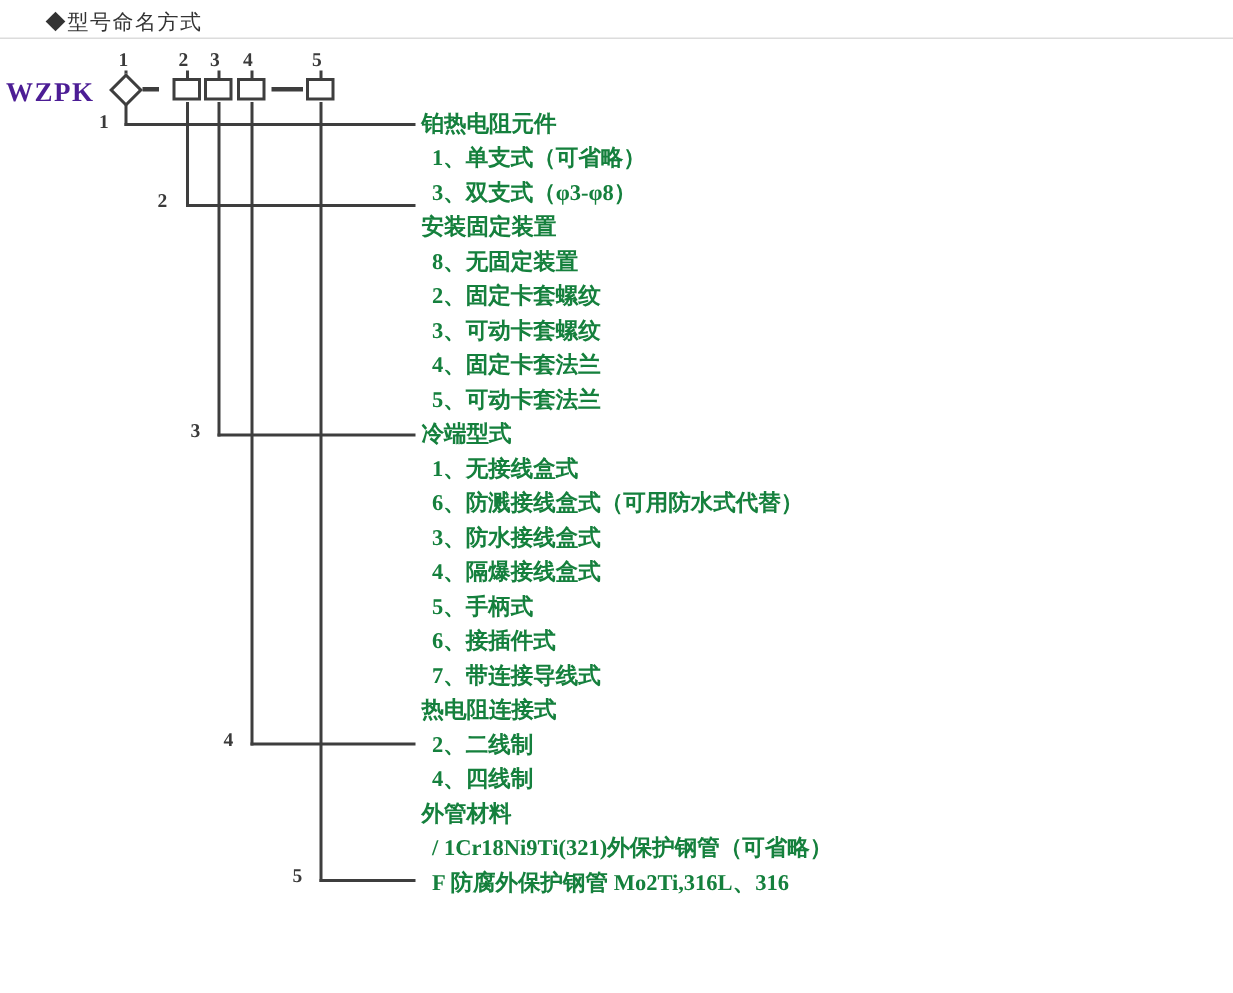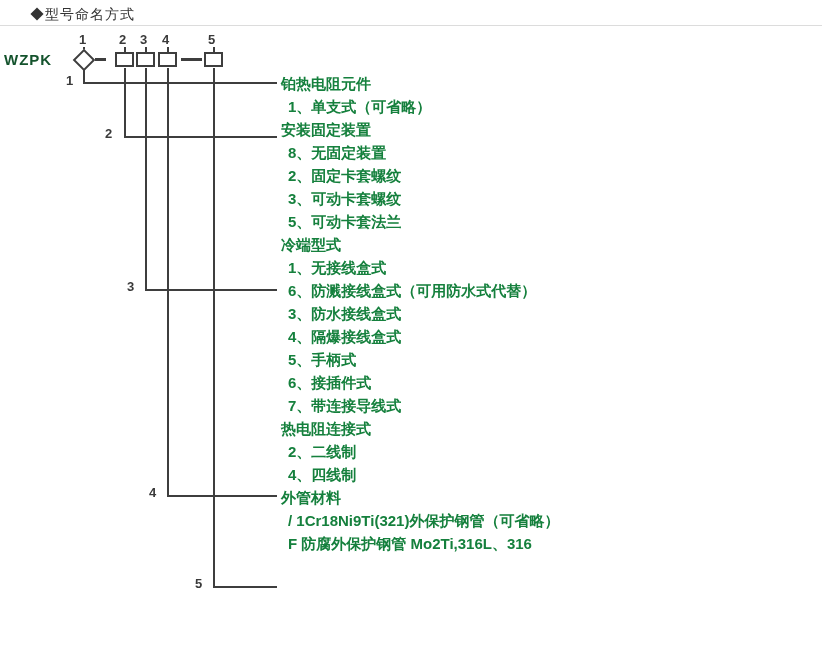--- a/index.html
+++ b/index.html
@@ -1,37 +1,37 @@
 <!DOCTYPE html>
 <html><head>
 <meta charset="utf-8">
 <style>
   html,body{margin:0;padding:0;background:#ffffff;}
   .page{
     position:relative;
     width:822px;height:662px;
     background:#ffffff;
-    font-family:Liberation Sans, sans-serif;
+    font-family:Liberation Serif, serif;
     color:#2b2b2b;
     overflow:hidden;
   }
   
   .section-header{
     position:absolute;left:30px;top:6px;
     font-size:14px;color:#333333;letter-spacing:1px;
     white-space:nowrap;
   }
   .header-rule{
     position:absolute;left:0;top:25px;width:822px;height:1px;
     background:#dcdcdc;
   }
   
   .model-prefix{
     position:absolute;left:4px;top:51px;
-    font-size:15px;color:#14532d;letter-spacing:1px;font-weight:600;
+    font-size:18px;color:#4c1d95;letter-spacing:1px;font-weight:600;
     white-space:nowrap;
   }
   .marker{
     position:absolute;top:33px;
     font-size:13px;font-weight:bold;color:#3a3a3a;line-height:13px;
   }
   .tick{position:absolute;top:47px;width:2px;height:5px;background:#3e3e3e;}
   .shape-box{
     position:absolute;top:52px;width:15px;height:11px;
     border:2px solid #3e3e3e;background:#ffffff;
@@ -106,24 +106,26 @@
 
   <span class="corner-label" style="left:66px;top:74px;">1</span>
   <span class="corner-label" style="left:105px;top:127px;">2</span>
   <span class="corner-label" style="left:127px;top:280px;">3</span>
   <span class="corner-label" style="left:149px;top:486px;">4</span>
   <span class="corner-label" style="left:195px;top:577px;">5</span>
 
   <div class="labels">
       <div class="row title">铂热电阻元件</div>
       <div class="row option">1、单支式（可省略）</div>
+      <div class="row option">3、双支式（φ3-φ8）</div>
       <div class="row title">安装固定装置</div>
       <div class="row option">8、无固定装置</div>
       <div class="row option">2、固定卡套螺纹</div>
       <div class="row option">3、可动卡套螺纹</div>
+      <div class="row option">4、固定卡套法兰</div>
       <div class="row option">5、可动卡套法兰</div>
       <div class="row title">冷端型式</div>
       <div class="row option">1、无接线盒式</div>
       <div class="row option">6、防溅接线盒式（可用防水式代替）</div>
       <div class="row option">3、防水接线盒式</div>
       <div class="row option">4、隔爆接线盒式</div>
       <div class="row option">5、手柄式</div>
       <div class="row option">6、接插件式</div>
       <div class="row option">7、带连接导线式</div>
       <div class="row title">热电阻连接式</div>

